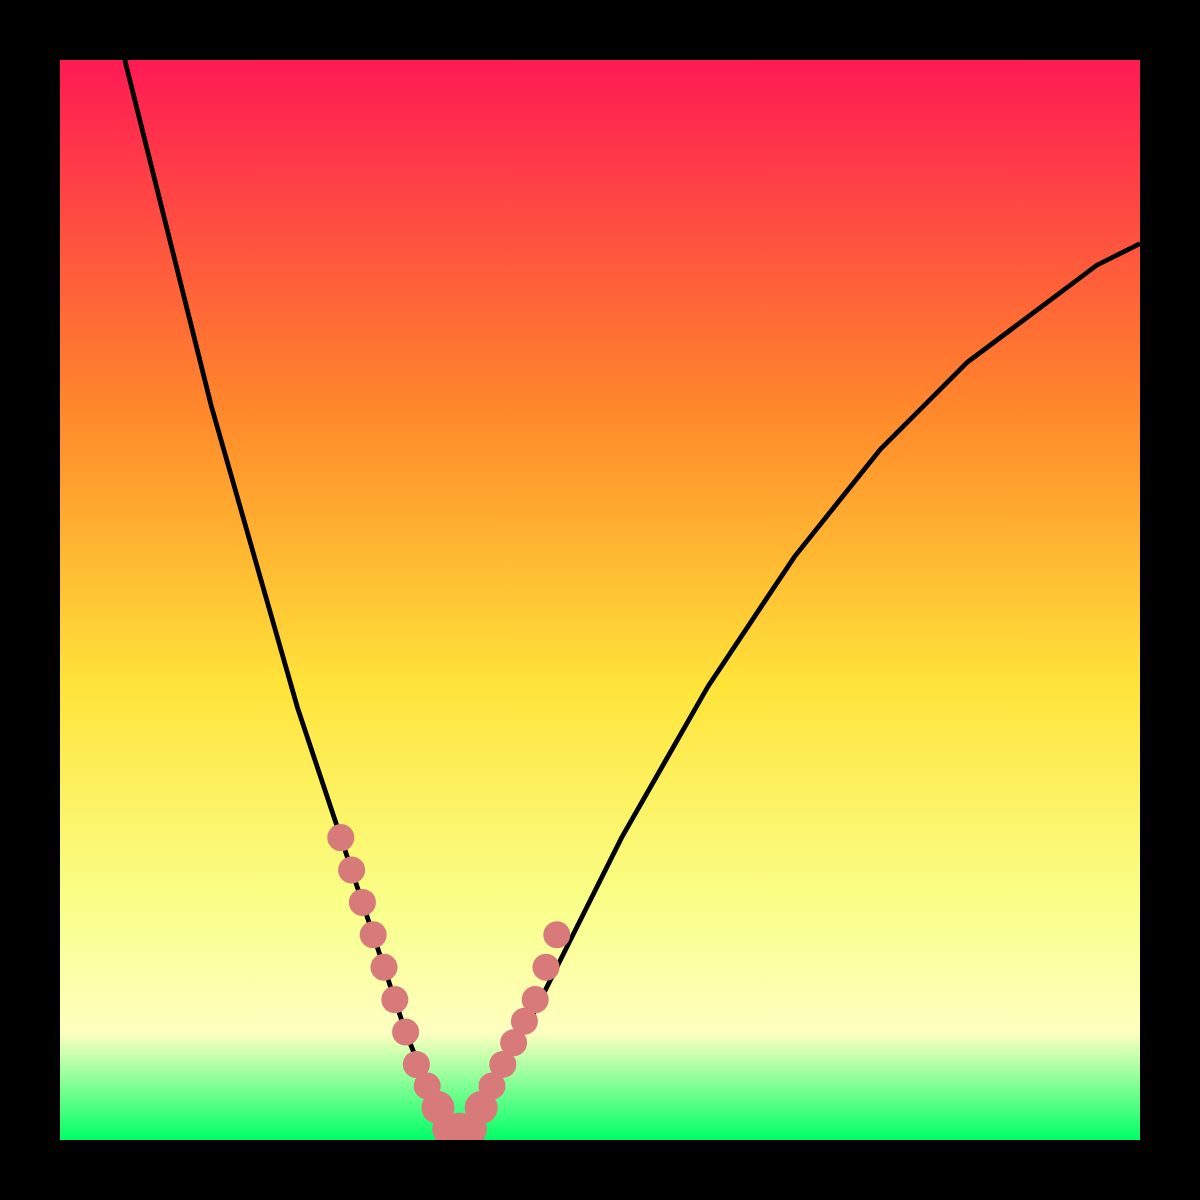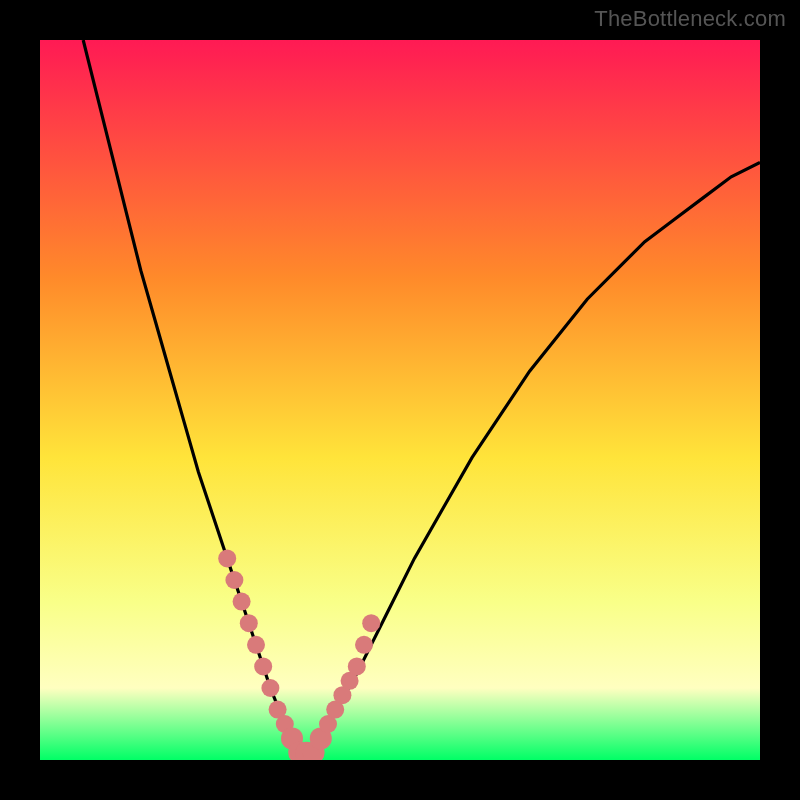--- a/index.html
+++ b/index.html
@@ -31,21 +31,20 @@
     color: #555;
     font-size: 22px;
     font-weight: 500;
     letter-spacing: 0.2px;
   }
 </style>
 </head>
 <body>
 
 <div class="frame">
-  <div class="watermark">TheBottleneck.com</div>
 
   <div class="plot-area">
     <svg id="plot-svg" width="720" height="720" viewBox="0 0 720 720" preserveAspectRatio="none">
       <defs>
         <linearGradient id="bg-grad" x1="0" y1="0" x2="0" y2="1">
           <stop id="g0" offset="0%" stop-color="#ff1a54"></stop>
           <stop id="g1" offset="33%" stop-color="#ff8a2a"></stop>
           <stop id="g2" offset="58%" stop-color="#ffe43a"></stop>
           <stop id="g3" offset="78%" stop-color="#f9ff88"></stop>
           <stop id="g4" offset="90%" stop-color="#ffffc0"></stop>

